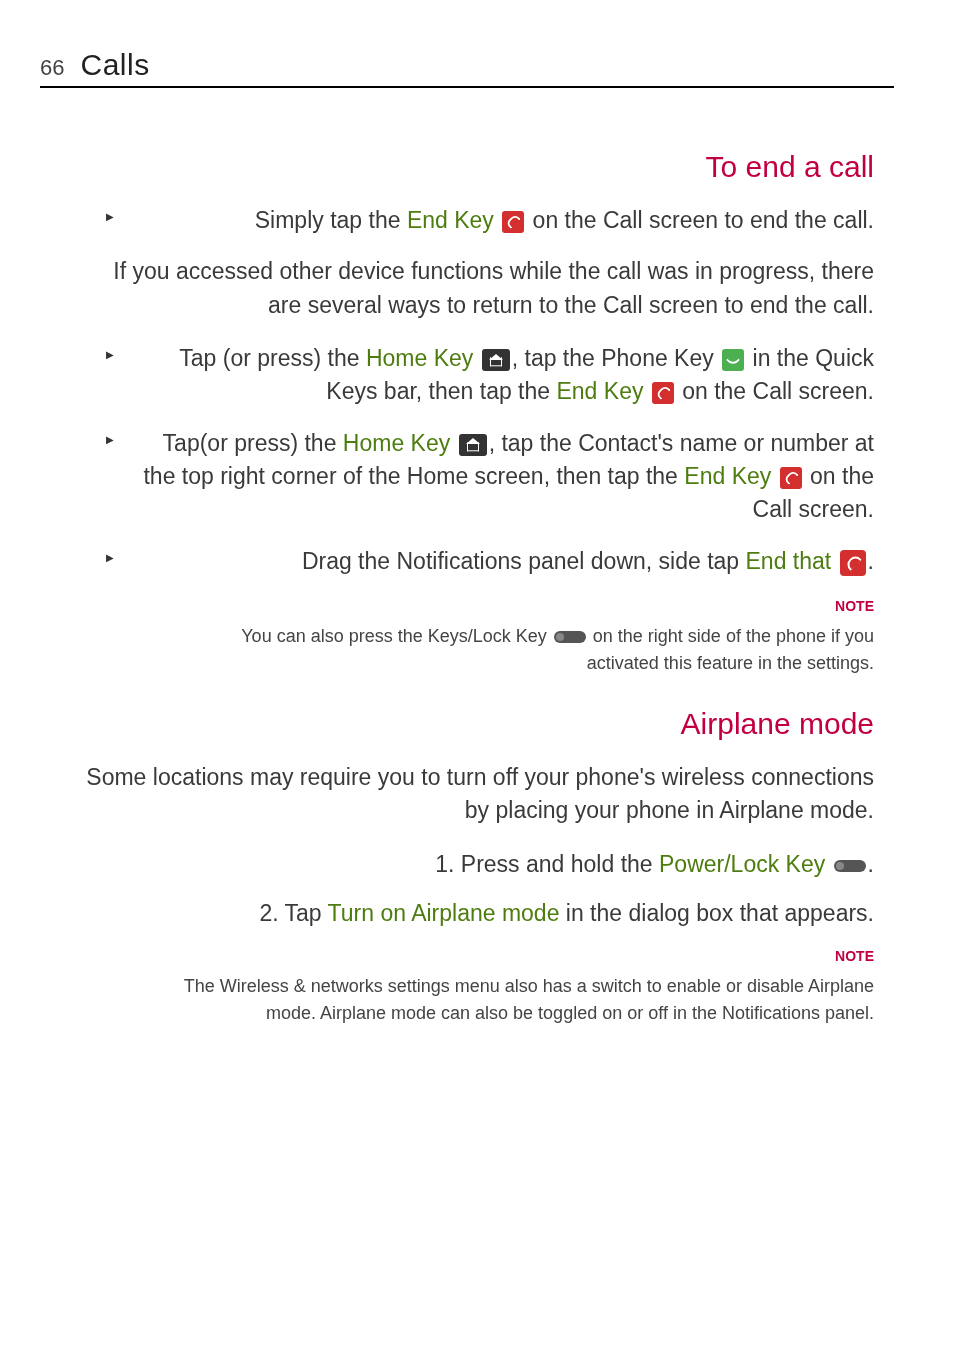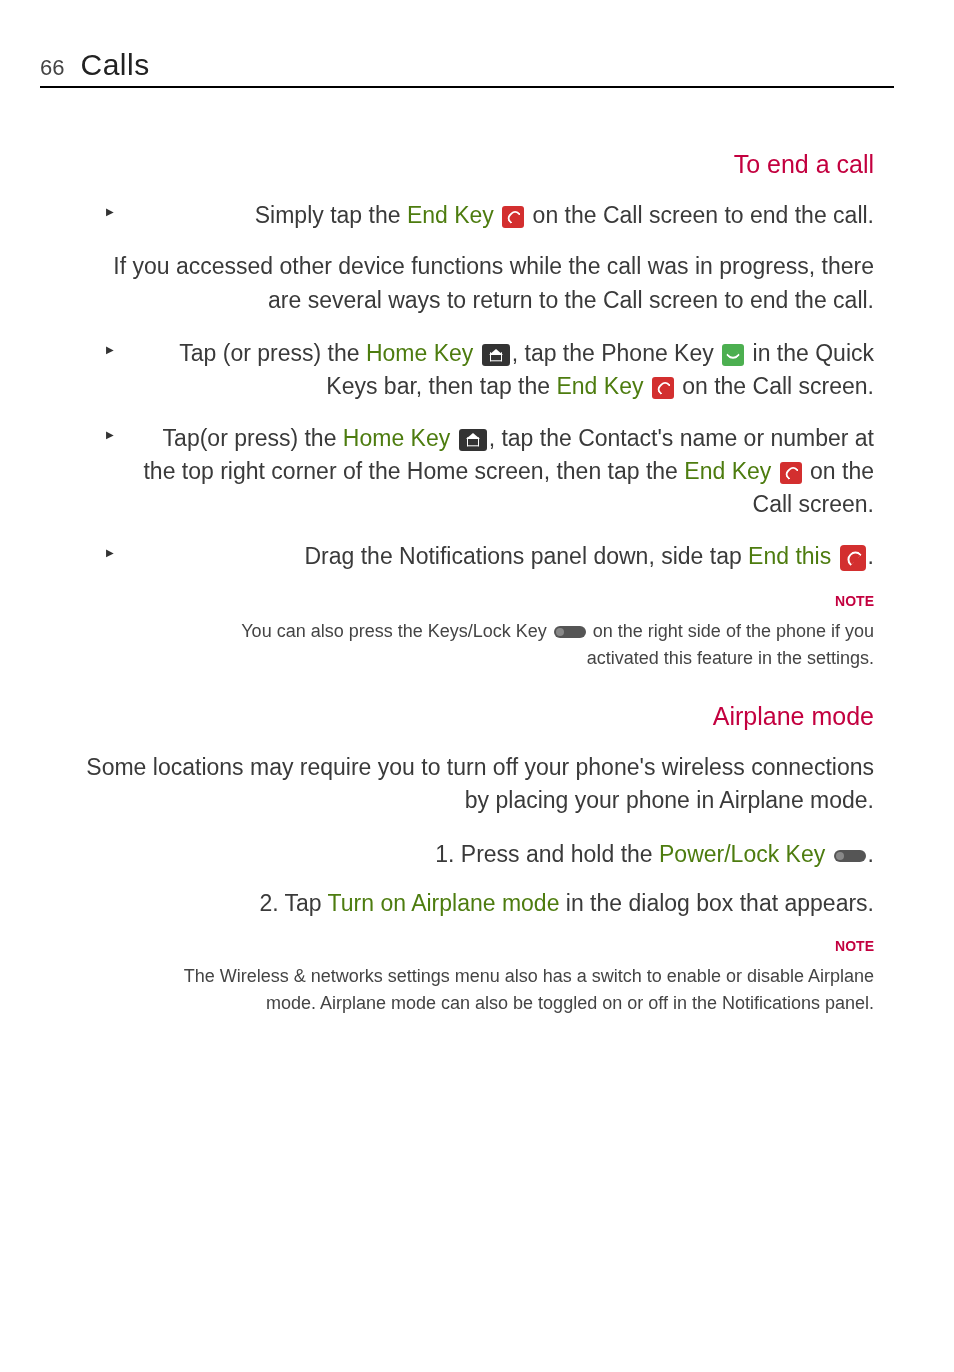--- a/index.html
+++ b/index.html
@@ -34,21 +34,21 @@
       font-weight: normal;
       color: #222;
       letter-spacing: 0.5px;
     }
     .content {
       padding-left: 40px;
       padding-right: 20px;
     }
     .section-heading {
       color: #c3003f;
-      font-size: 25px;
+      font-size: 30px;
       font-weight: normal;
       margin-bottom: 20px;
       margin-top: 30px;
     }
     .body-text {
       font-size: 23px;
       line-height: 1.45;
       color: #3a3a3a;
       margin-bottom: 20px;
     }
@@ -239,21 +239,21 @@
   <p class="body-text">If you accessed other device functions while the call was in progress, there are several ways to return to the Call screen to end the call.</p>
 
   <ul class="bullet-list">
     <li class="bullet-item">
       <span>Tap (or press) the </span><span class="strong">Home Key </span><span class="icon icon-home-key"></span><span>, tap the Phone Key </span><span class="icon icon-phone-key"></span><span> in the Quick Keys bar, then tap the </span><span class="strong">End Key </span><span class="icon icon-end-key"></span><span> on the Call screen.</span>
     </li>
     <li class="bullet-item">
       <span>Tap(or press) the </span><span class="strong">Home Key </span><span class="icon icon-home-key"></span><span>, tap the Contact's name or number at the top right corner of the Home screen, then tap the </span><span class="strong">End Key </span><span class="icon icon-end-key"></span><span> on the Call screen.</span>
     </li>
     <li class="bullet-item">
-      <span>Drag the Notifications panel down, side tap </span><span class="strong">End this </span><span class="icon icon-end-call"></span><span>.</span>
+      <span>Drag the Notifications panel down, side tap </span><span class="strong">End that </span><span class="icon icon-end-call"></span><span>.</span>
     </li>
   </ul>
 
   <div class="note-block">
     <span class="note-label">NOTE</span>
     <span class="note-text">
       <span>You can also press the Keys/Lock Key </span><span class="icon icon-power-key"></span><span> on the right side of the phone if you activated this feature in the settings.</span>
     </span>
   </div>
 

